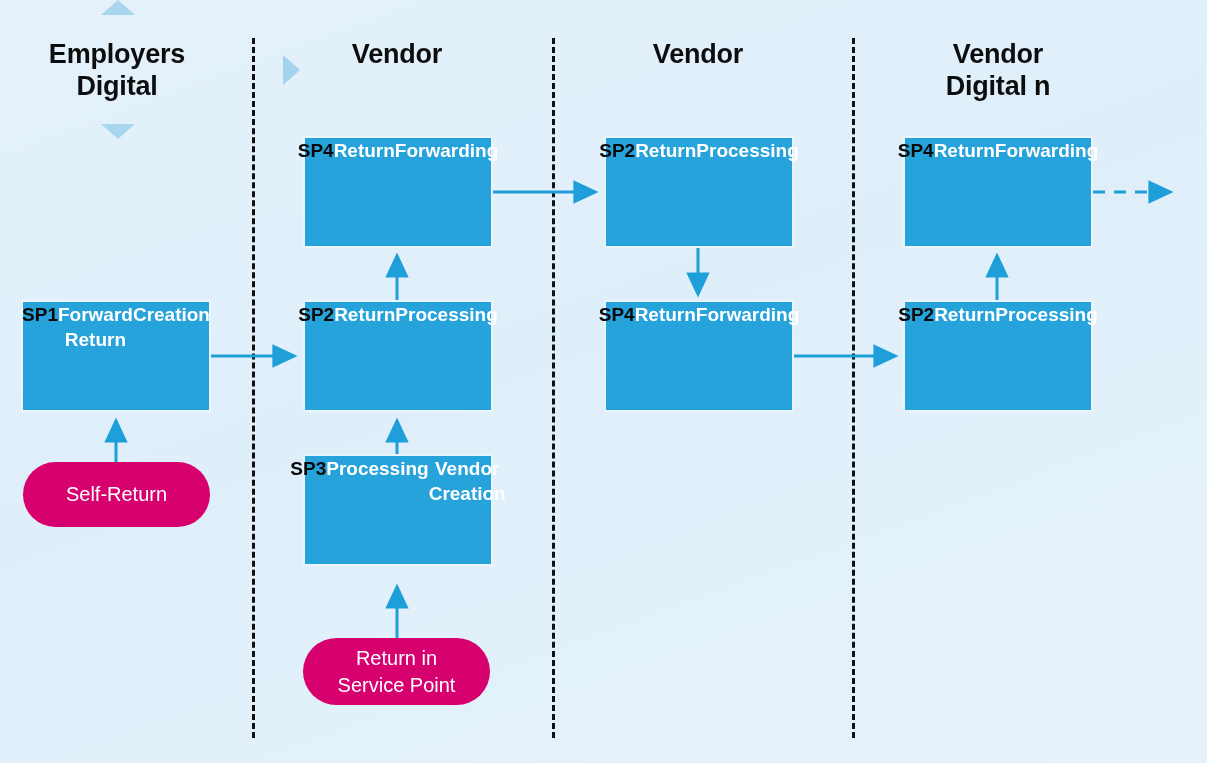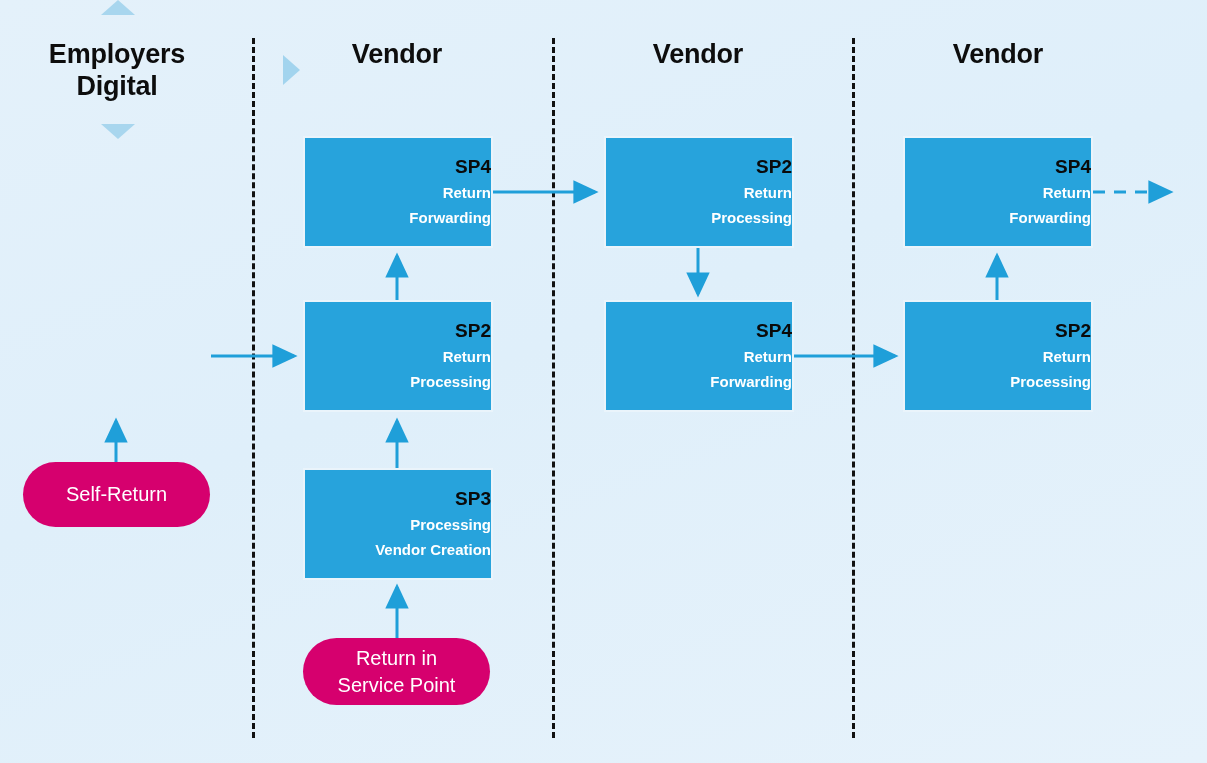--- a/index.html
+++ b/index.html
@@ -36,34 +36,34 @@
     border-left: 3px dashed #111111;
   }
 
   
   .pbox {
     position: absolute;
     background: #27A3DC;
     border: 2px solid #eaf4fb;
     box-sizing: border-box;
     display: flex;
-    flex-direction: column;
-    align-items: flex-end;
+    flex-direction: row;
+    align-items: flex-start;
     justify-content: center;
     text-align: center;
   }
   .pbox .code {
     font-weight: bold;
     font-size: 19px;
     line-height: 26px;
     color: #0a0a0a;
   }
   .pbox .title {
     font-weight: bold;
-    font-size: 15px;
+    font-size: 19px;
     line-height: 25px;
     color: #ffffff;
   }
 
   
   .pill {
     position: absolute;
     background: #D6006E;
     border-radius: 999px;
     display: flex;
@@ -122,20 +122,21 @@
   <div class="lane-header" style="left:298px; top:38px; width:198px;">
     <div>Vendor</div>
   </div>
 
   <div class="lane-header" style="left:599px; top:38px; width:198px;">
     <div>Vendor</div>
   </div>
 
   <div class="lane-header" style="left:899px; top:38px; width:198px;">
     <div>Vendor</div>
+    <div>Digital n</div>
   </div>
 
   <div class="lane-divider" style="left:252px; top:38px; height:700px;"></div>
   <div class="lane-divider" style="left:552px; top:38px; height:700px;"></div>
   <div class="lane-divider" style="left:852px; top:38px; height:700px;"></div>
 
   <div class="conn" style="left:0; top:0; width:1207px; height:763px;">
     <svg width="1207" height="763" viewBox="0 0 1207 763">
       <defs>
         <marker id="ah" markerWidth="9" markerHeight="9" refX="7.2" refY="4.5" orient="auto" markerUnits="strokeWidth">
@@ -178,34 +179,39 @@
       <g>
         <line x1="997" y1="303" x2="997" y2="256" stroke="#1F9FD9" stroke-width="3" marker-end="url(#ah)"></line>
       </g>
 
       <g>
         <line x1="1093" y1="192" x2="1170" y2="192" stroke="#1F9FD9" stroke-width="3" stroke-dasharray="12 9" marker-end="url(#ah)"></line>
       </g>
     </svg>
   </div>
 
+  <div class="pbox" style="left:21px; top:300px; width:190px; height:112px;">
+    <div class="code">SP1</div>
+    <div class="title">Forward Return</div>
+    <div class="title">Creation</div>
+  </div>
 
   <div class="pbox" style="left:303px; top:136px; width:190px; height:112px;">
     <div class="code">SP4</div>
     <div class="title">Return</div>
     <div class="title">Forwarding</div>
   </div>
 
   <div class="pbox" style="left:303px; top:300px; width:190px; height:112px;">
     <div class="code">SP2</div>
     <div class="title">Return</div>
     <div class="title">Processing</div>
   </div>
 
-  <div class="pbox" style="left:303px; top:468px; width:190px; height:112px;">
+  <div class="pbox" style="left:303px; top:454px; width:190px; height:112px;">
     <div class="code">SP3</div>
     <div class="title">Processing</div>
     <div class="title">Vendor Creation</div>
   </div>
 
   <div class="pbox" style="left:604px; top:136px; width:190px; height:112px;">
     <div class="code">SP2</div>
     <div class="title">Return</div>
     <div class="title">Processing</div>
   </div>

